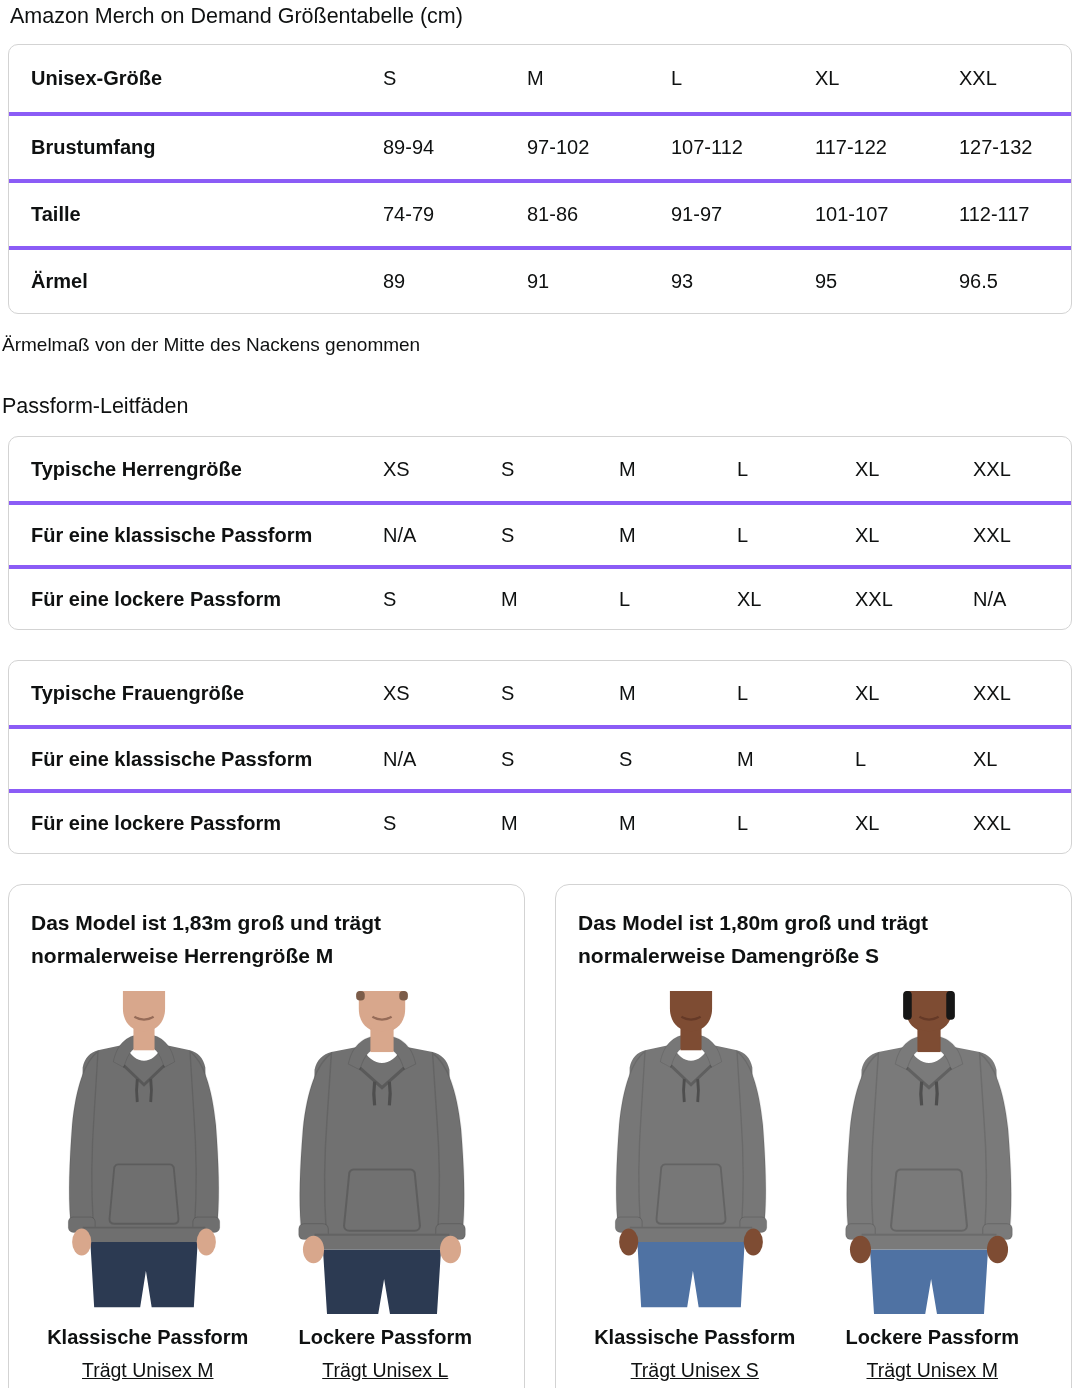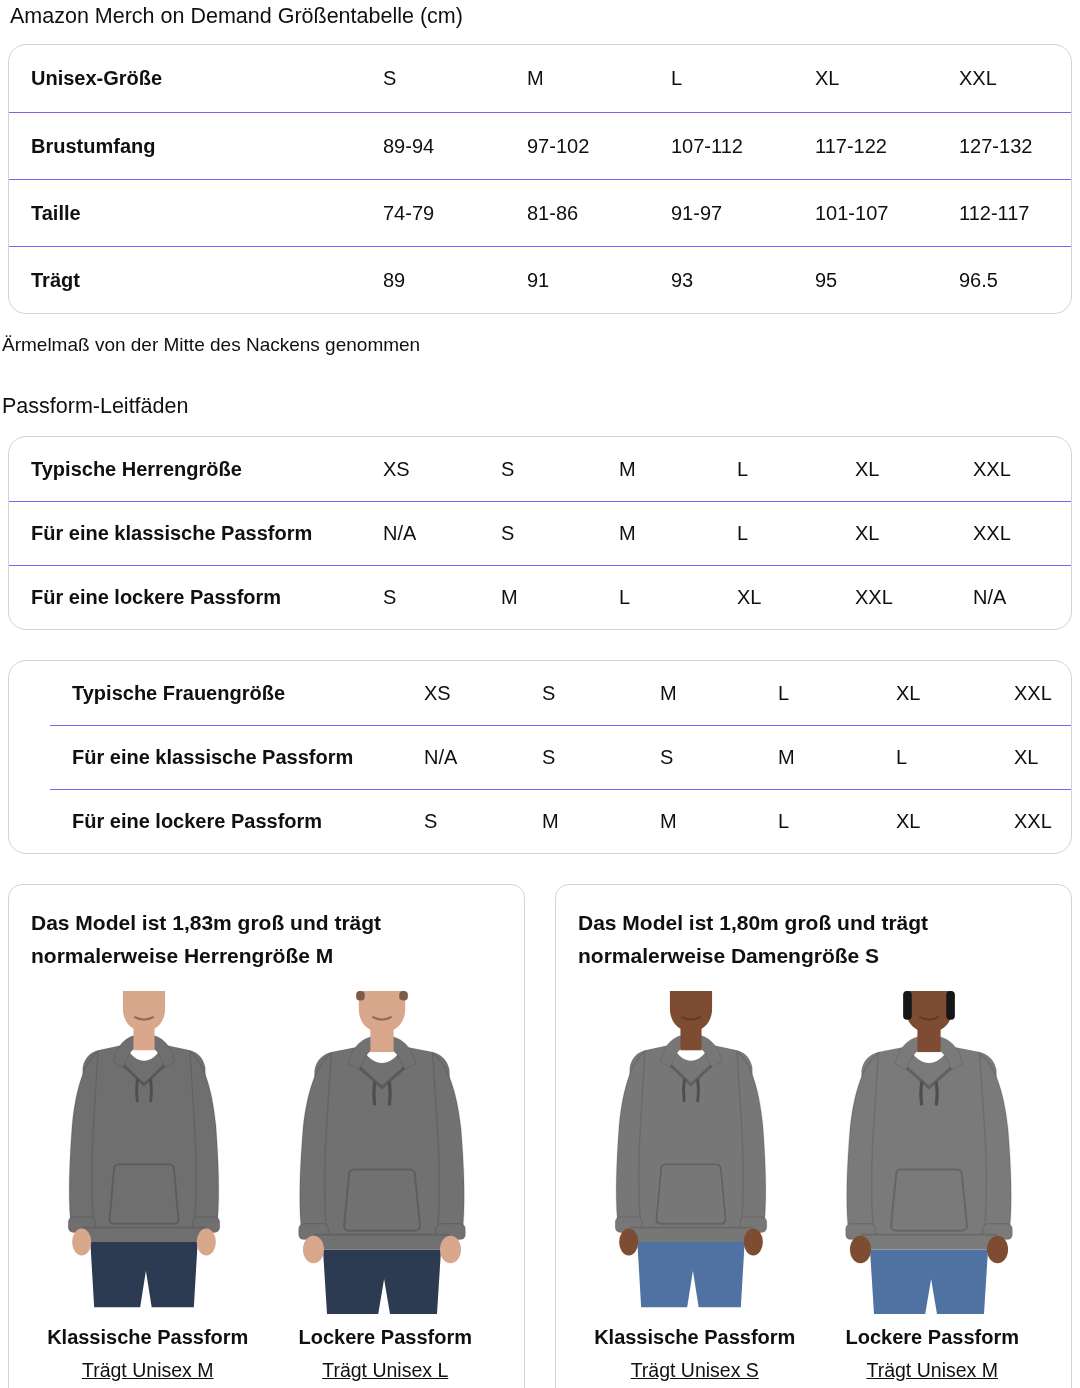--- a/index.html
+++ b/index.html
@@ -9,35 +9,35 @@
     font-family:"Liberation Sans", sans-serif;
     color:#0F1111;
   }
   .page { padding:2px 0 0 0; }
   .page-title { font-size:21.5px; font-weight:400; padding:2px 2px 0 10px; }
 
   
   .tbl {
     margin:15px 8px 0 8px;
     border:1px solid #D3D3D3;
-    border-radius:18px;
+    border-radius:10px;
     background:#fff;
     overflow:hidden;
   }
   .tbl .row { display:grid; align-items:center; padding:0 22px; }
-  .tbl .row + .row { border-top:1px solid #8b5cf6; }
+  .tbl .row + .row { border-top:4px solid #8b5cf6; }
   .size-tbl .row { grid-template-columns:352px 144px 144px 144px 144px auto; height:67px; }
   .fit-tbl .row  { grid-template-columns:352px 118px 118px 118px 118px 118px auto; height:64px; }
   .cell { font-size:20px; white-space:nowrap; }
   .cell.lbl { font-weight:700; }
 
   .note { font-size:19px; margin:20px 2px 0 2px; }
   .fit-heading { font-size:21.5px; font-weight:400; margin:38px 2px 0 2px; }
   .fit-tbl.first { margin-top:17px; }
-  .fit-tbl + .fit-tbl { margin-top:30px;padding-left:41px; }
+  .fit-tbl + .fit-tbl { margin-top:30px; }
 
   
   .cards { display:flex; gap:30px; margin:30px 8px 0 8px; }
   .card {
     flex:1; border:1px solid #D3D3D3; border-radius:14px;
     padding:22px 20px 22px 20px; background:#fff;
   }
   .card-desc { font-size:21px; line-height:1.55; max-width:412px; margin-left:2px;font-weight:bold; }
   .figures { display:flex; margin-top:12px; }
   .figure { flex:1; display:flex; flex-direction:column; }
@@ -103,21 +103,21 @@
     </div>
     <div class="row">
       <div class="cell lbl">Taille</div>
       <div class="cell">74-79</div>
       <div class="cell">81-86</div>
       <div class="cell">91-97</div>
       <div class="cell">101-107</div>
       <div class="cell">112-117</div>
     </div>
     <div class="row">
-      <div class="cell lbl">Trägt</div>
+      <div class="cell lbl">Ärmel</div>
       <div class="cell">89</div>
       <div class="cell">91</div>
       <div class="cell">93</div>
       <div class="cell">95</div>
       <div class="cell">96.5</div>
     </div>
   </section>
 
   <div class="note">Ärmelmaß von der Mitte des Nackens genommen</div>
 

